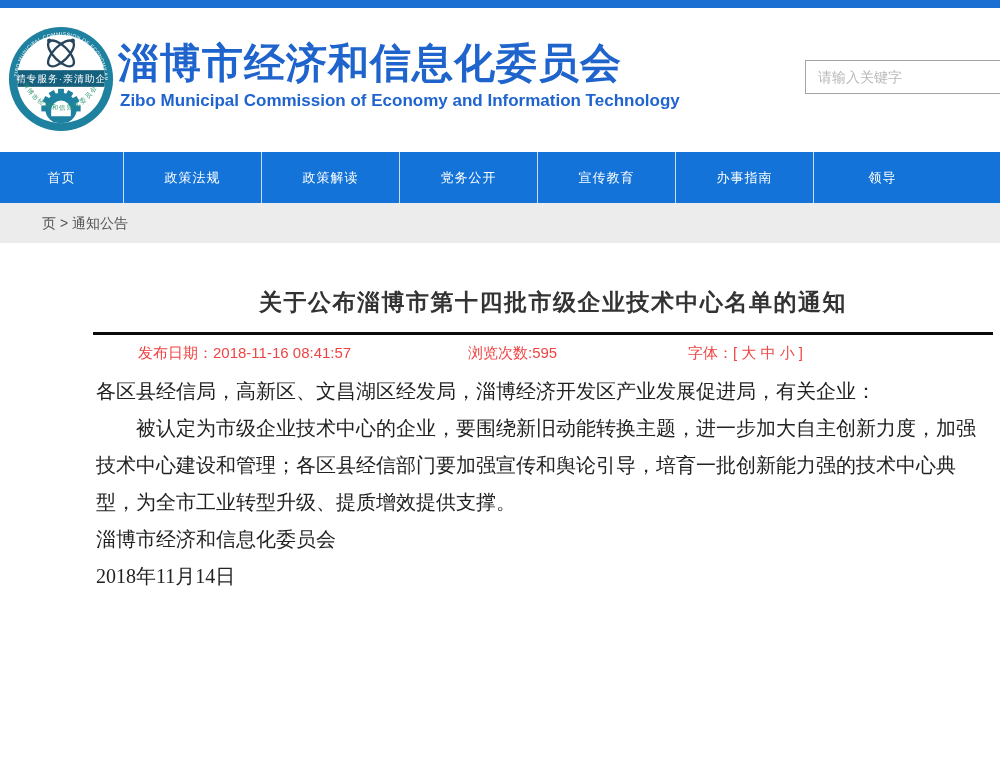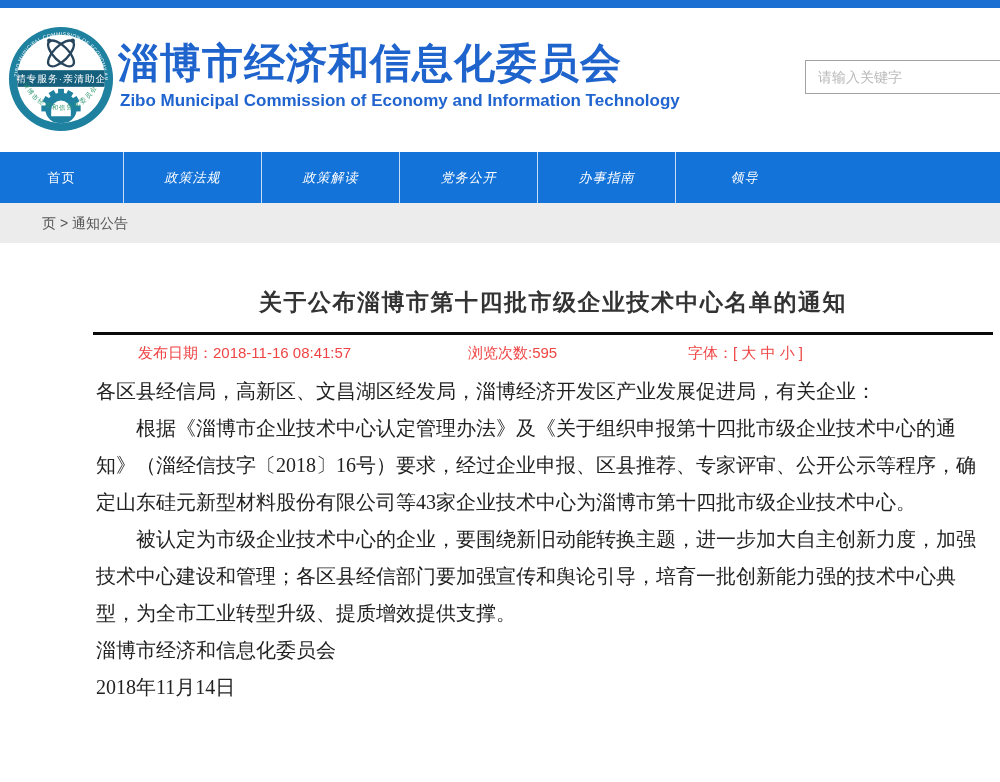--- a/index.html
+++ b/index.html
@@ -17,21 +17,21 @@
   .search-input{position:absolute;left:805px;top:52px;width:320px;height:32px;
         border:1px solid #a3a3a3;font-size:14px;padding:0 0 0 12px;outline:none;color:#333;
         font-family:"Liberation Sans","DejaVu Sans",sans-serif;}
   .search-input::placeholder{color:#b9b9b9;}
   
   .nav{position:absolute;left:0;top:152px;width:1100px;height:51px;background:#1473d8;
        display:flex;align-items:stretch;}
   .nav a{display:flex;align-items:center;justify-content:center;color:#fff;font-size:13px;
        letter-spacing:1px;text-decoration:none;cursor:pointer;}
   .nav a.w1{width:123px;}
-  .nav a.w2{width:137px;border-left:1px solid rgba(255,255,255,.75);font-style:italic;}
+  .nav a.w2{width:137px;border-left:1px solid rgba(255,255,255,.75);}
   
   .breadcrumb{position:absolute;left:0;top:203px;width:100%;height:40px;background:#ececec;
        font-size:14px;color:#555;line-height:40px;white-space:nowrap;}
   .breadcrumb span{cursor:pointer;padding-left:42px;}
   
   .article{position:absolute;left:0;top:243px;width:100%;padding-left:8px;}
   .article-title{margin:44px 0 0 95px;width:900px;text-align:center;font-size:23px;
        font-weight:bold;color:#333;letter-spacing:1.5px;}
   .title-rule{margin:14px 0 0 85px;width:900px;height:3px;background:#0a0a0a;}
   .meta{position:relative;height:34px;font-size:15px;color:#ef4444;}
@@ -103,40 +103,40 @@
     <div class="site-title-zh">淄博市经济和信息化委员会</div>
     <div class="site-title-en">Zibo Municipal Commission of Economy and Information Technology</div>
     <input class="search-input" type="text" placeholder="请输入关键字" style="">
   </div>
 
   <div class="nav">
     <a class="w1">首页</a>
     <a class="w2">政策法规</a>
     <a class="w2">政策解读</a>
     <a class="w2">党务公开</a>
+    <a class="w2">宣传教育</a>
     <a class="w2">办事指南</a>
     <a class="w2">领导</a>
   </div>
 
   <div class="breadcrumb">
     <span>页 &gt; 通知公告</span>
   </div>
 
   <div class="article">
     <div class="article-title">关于公布淄博市第十四批市级企业技术中心名单的通知</div>
     <div class="title-rule"></div>
 
     <div class="meta">
       <span class="m1"><span>发布日期：</span><span>2018-11-16 08:41:57</span></span>
       <span class="m2"><span>浏览次数:</span><span>595</span></span>
       <span class="m3"><span>字体：</span><span>[ </span><span class="fopt">大</span><span class="fopt"> 中 </span><span class="fopt">小</span><span> ]</span></span>
     </div>
 
     <div class="body-text">
       <p>各区县经信局，高新区、文昌湖区经发局，淄博经济开发区产业发展促进局，有关企业：</p>
-      <p class="indent">根据《淄博市企业技术中心认定管理办法》及《关于组织申报第十四批市级企业技术中心的通知》（淄经信技字〔2018〕16号）要求，经过企业申报、区县推荐、专家评审、公开公示等程序，确定山东硅元新型材料股份有限公司等43家企业技术中心为淄博市第十四批市级企业技术中心。</p>
       <p class="indent">被认定为市级企业技术中心的企业，要围绕新旧动能转换主题，进一步加大自主创新力度，加强技术中心建设和管理；各区县经信部门要加强宣传和舆论引导，培育一批创新能力强的技术中心典型，为全市工业转型升级、提质增效提供支撑。</p>
       <p class="sig-line">淄博市经济和信息化委员会</p>
       <p class="date-line">2018年11月14日</p>
     </div>
   </div>
 
 </div>
 
 </body></html>

